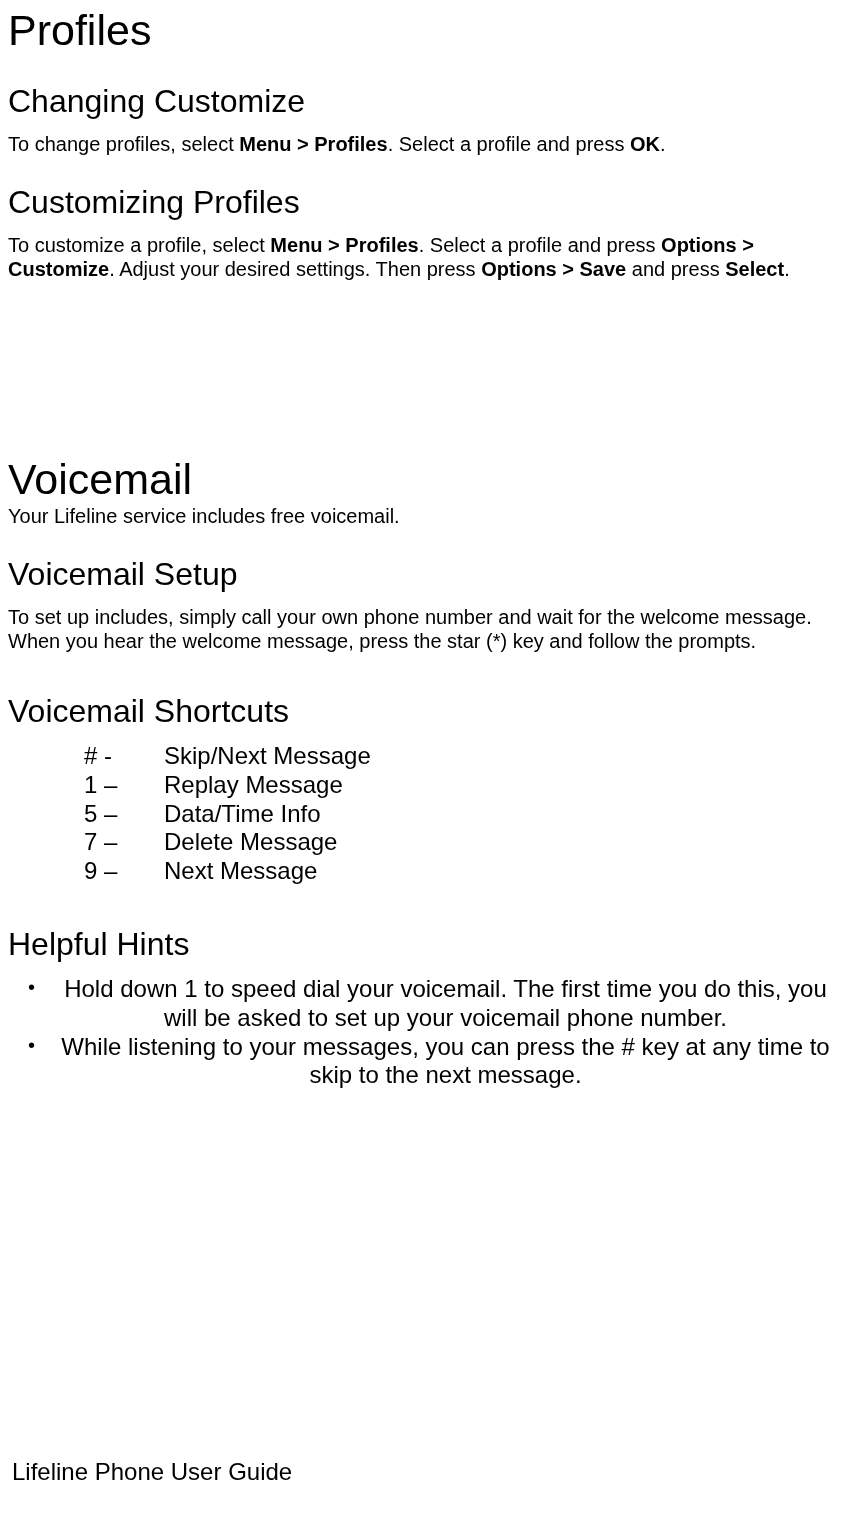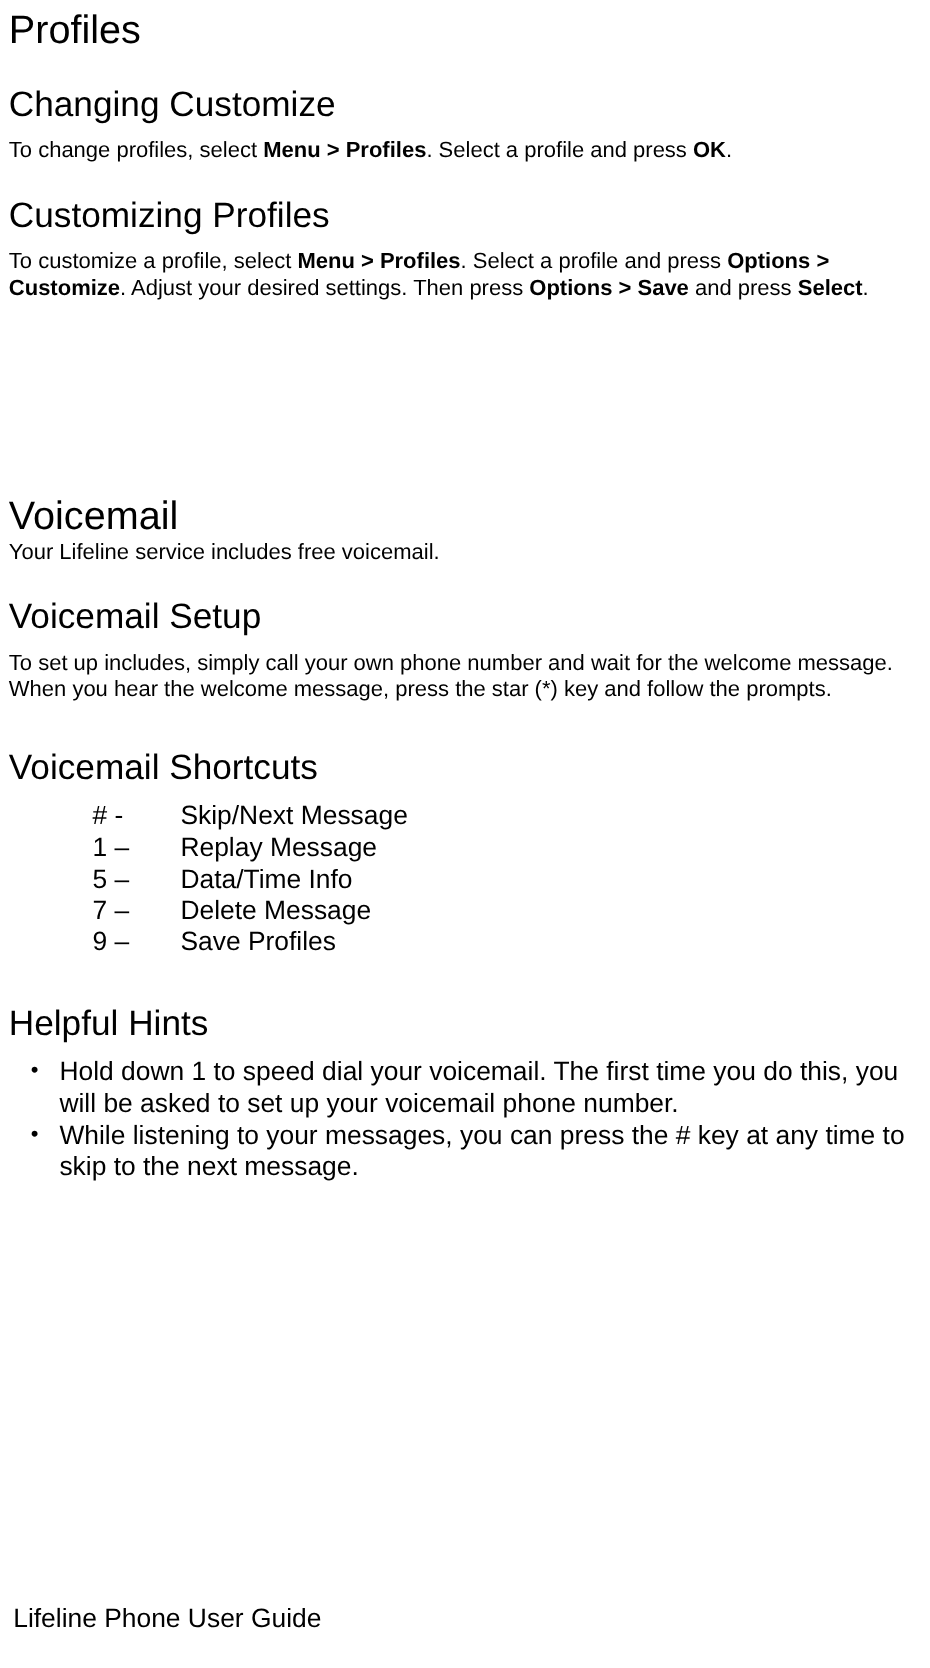--- a/index.html
+++ b/index.html
@@ -10,21 +10,21 @@
     body {
       font-family: Arial, Helvetica, sans-serif;
       color: #000;
       background: #fff;
       width: 845px;
       height: 1516px;
       position: relative;
       padding: 0 8px;
     }
     h1 {
-      font-size: 36px;
+      font-size: 43px;
       font-weight: normal;
       margin-top: 6px;
       margin-bottom: 28px;
     }
     h2 {
       font-size: 32px;
       font-weight: normal;
       margin-bottom: 12px;
     }
     p {
@@ -51,20 +51,21 @@
     .hints-list {
       list-style: none;
       margin-left: 0;
       font-size: 24px;
       line-height: 1.2;
     }
     .hints-list li {
       position: relative;
       padding-left: 46px;
       margin-bottom: 0;
+      text-align: center;
     }
     .hints-list li::before {
       content: "•";
       position: absolute;
       left: 20px;
       font-size: 20px;
     }
     .footer {
       position: absolute;
       bottom: 30px;
@@ -121,21 +122,21 @@
   <div class="shortcut-row">
     <span class="shortcut-key">5 –</span>
     <span>Data/Time Info</span>
   </div>
   <div class="shortcut-row">
     <span class="shortcut-key">7 –</span>
     <span>Delete Message</span>
   </div>
   <div class="shortcut-row">
     <span class="shortcut-key">9 –</span>
-    <span>Save Profiles</span>
+    <span>Next Message</span>
   </div>
 </div>
 
 <h2 class="helpful-title">Helpful Hints</h2>
 <ul class="hints-list">
   <li>Hold down 1 to speed dial your voicemail. The first time you do this, you will be asked to set up your voicemail phone number.</li>
   <li>While listening to your messages, you can press the # key at any time to skip to the next message.</li>
 </ul>
 
 <div class="footer">Lifeline Phone User Guide</div>

